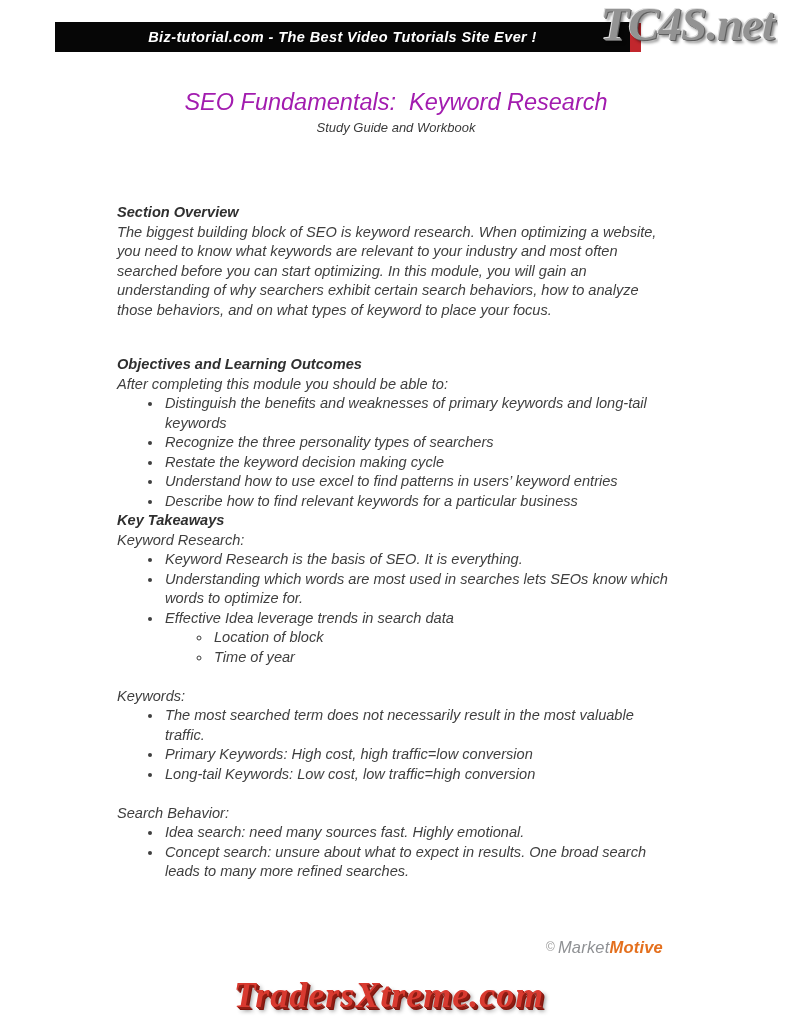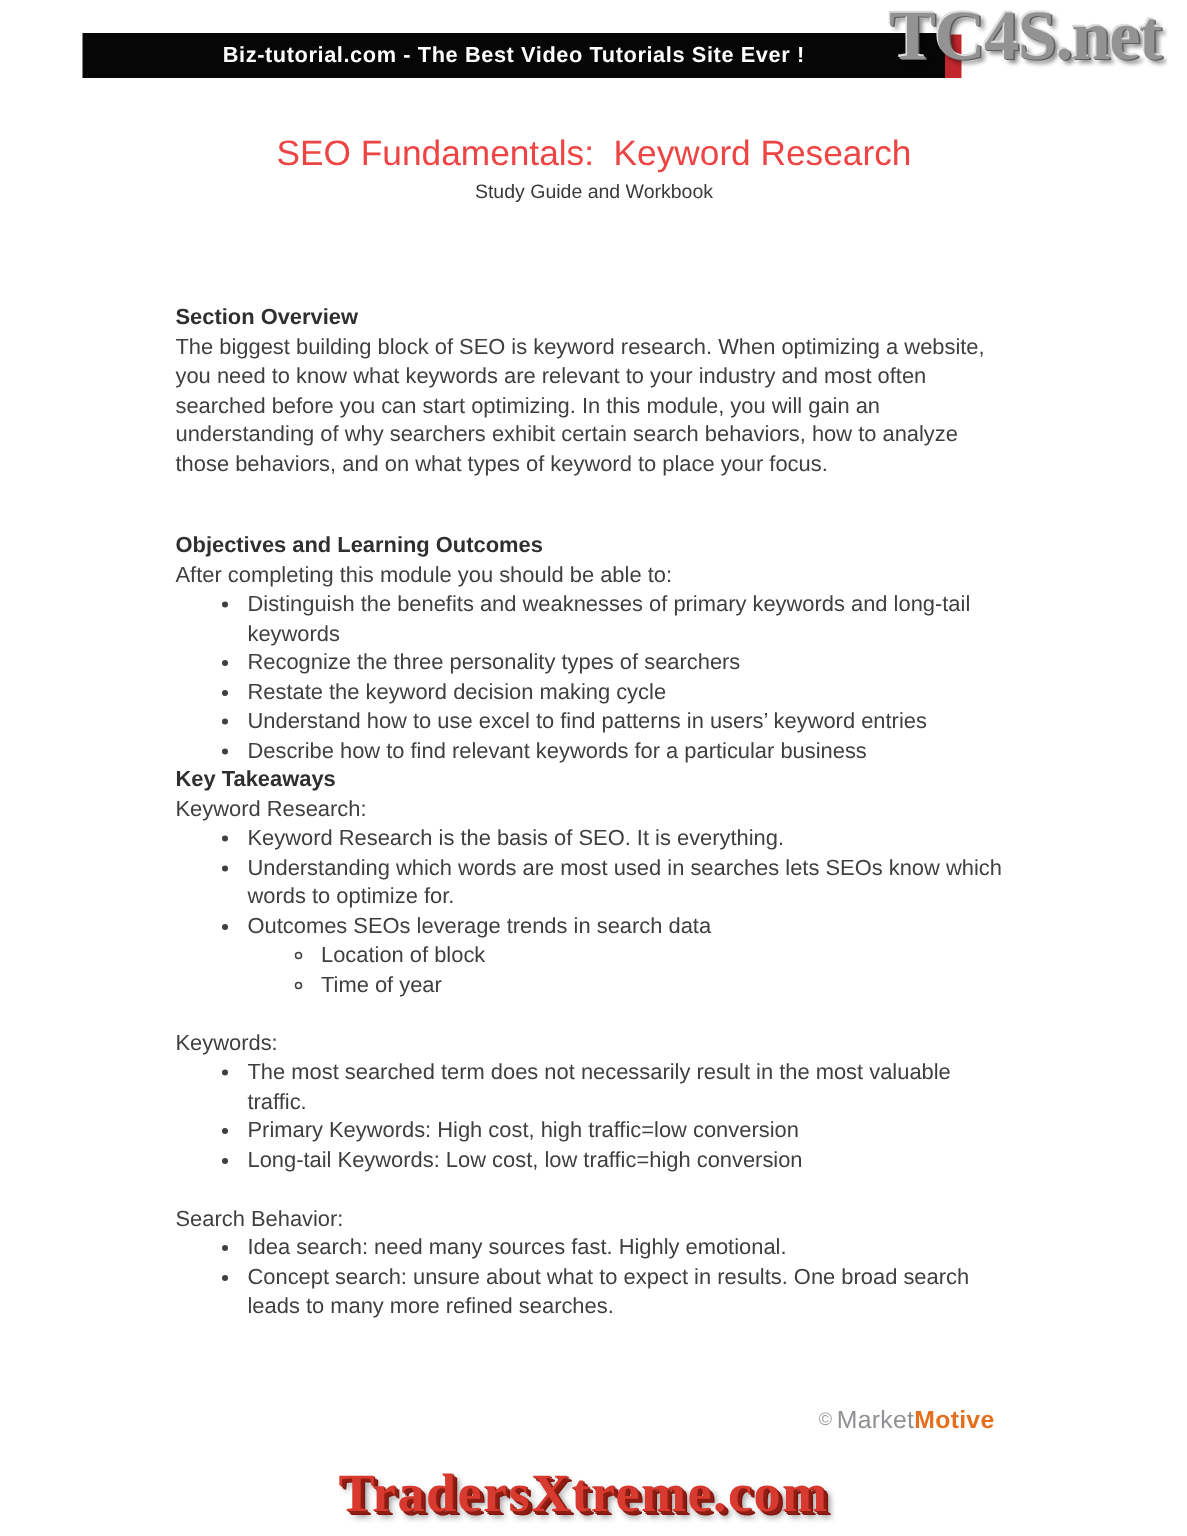--- a/index.html
+++ b/index.html
@@ -5,20 +5,21 @@
   * { box-sizing: border-box; margin: 0; padding: 0; }
   html, body { background: #ffffff; }
   .page {
     position: relative;
     width: 778px;
     height: 1024px;
     background: #ffffff;
     overflow: hidden;
     font-family: "Liberation Sans", sans-serif;
     color: #3f3f3f;
+    font-style: italic;
   }
 
   
   .banner {
     position: absolute;
     left: 55px; top: 22px;
     width: 575px; height: 30px;
     background: #060606;
     color: #ffffff;
     font-size: 14.5px;
@@ -53,21 +54,21 @@
     position: absolute;
     left: 117px; top: 88px;
     width: 558px;
     font-size: 14.6px;
     line-height: 19.5px;
   }
   .title {
     font-size: 23.5px;
     line-height: 28px;
     text-align: center;
-    color: #ef4444;
+    color: #a21caf;
     white-space: pre-wrap;
   }
   .subtitle {
     font-size: 13px;
     line-height: 24px;
     text-align: center;
     color: #3a3a3a;
   }
   .h-bold {
     font-weight: bold;
@@ -165,21 +166,21 @@
       <li>Describe how to find relevant keywords for a particular business</li>
     </ul>
 
 
     <div class="h-bold">Key Takeaways</div>
     <div>Keyword Research:</div>
     <ul class="bullets">
       <li>Keyword Research is the basis of SEO. It is everything.</li>
       <li>Understanding which words are most used in searches lets SEOs know which words to optimize for.</li>
       <li>
-        <span>Outcomes SEOs leverage trends in search data</span>
+        <span>Effective Idea leverage trends in search data</span>
         <ul class="sub">
           <li>Location of block</li>
           <li>Time of year</li>
         </ul>
       </li>
     </ul>
 
     <div class="mt-line">Keywords:</div>
     <ul class="bullets">
       <li>The most searched term does not necessarily result in the most valuable traffic.</li>

